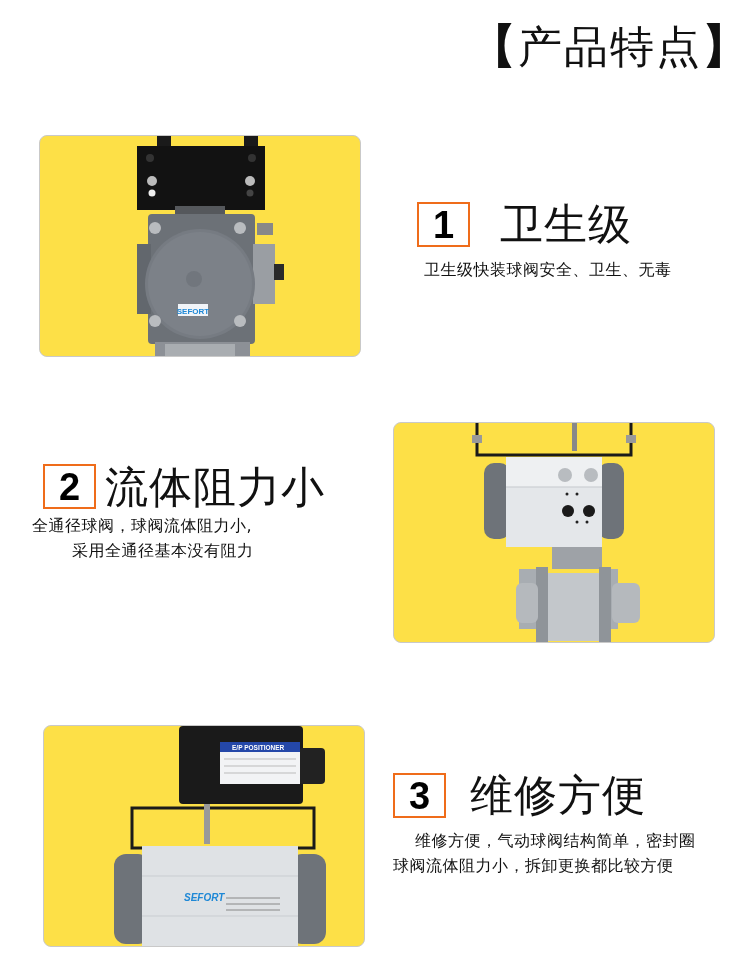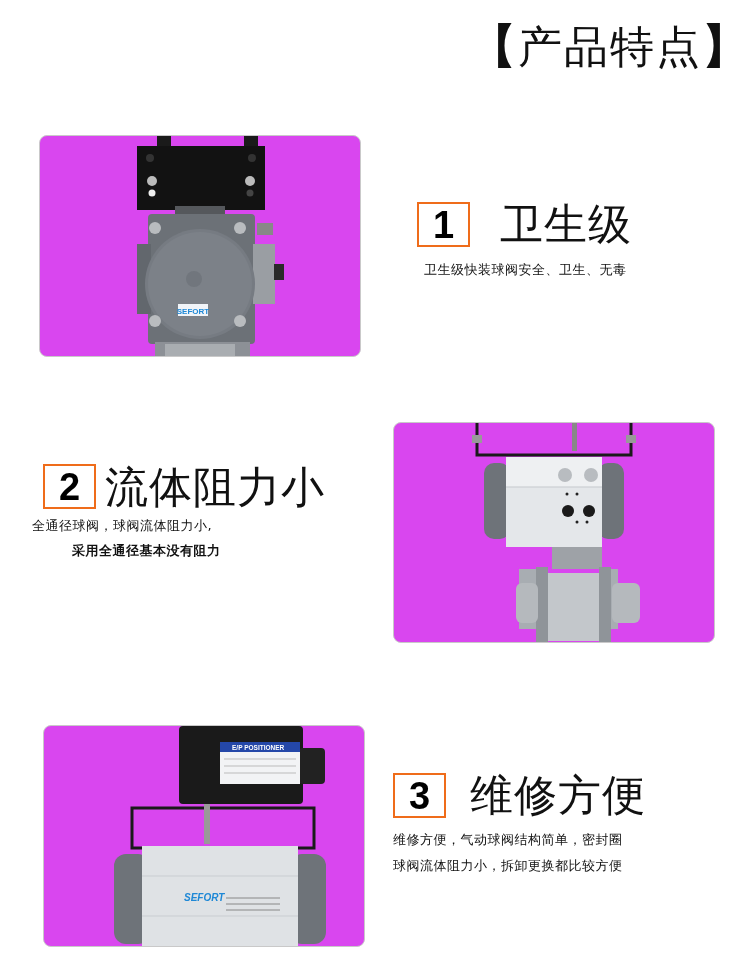--- a/index.html
+++ b/index.html
@@ -2,26 +2,26 @@
 <html><head>
 <meta charset="utf-8">
 <style>
   html, body { margin:0; padding:0; background:#ffffff; }
   body { width:750px; height:963px; position:relative; overflow:hidden;
          font-family:"DejaVu Sans","Liberation Sans",sans-serif; color:#111; }
   .abs { position:absolute; }
   .page-title { left:0; top:14px; width:750px; text-align:right;
                 font-size:44px; line-height:64px; letter-spacing:2px; color:#111; }
   .page-title .br { font-weight:bold; font-size:46px; }
-  .frame { border:1px solid #c9c9c9; border-radius:8px; background:#d946ef; overflow:hidden; }
+  .frame { border:1px solid #c9c9c9; border-radius:8px; background:#fde047; overflow:hidden; }
   .num-box { border:2px solid #ef6c1a; width:53px; height:45px; box-sizing:border-box;
              text-align:center; font-weight:bold; font-size:38px; line-height:42px; color:#000;
              font-family:"Liberation Sans","DejaVu Sans",sans-serif; }
   .feat-title { font-size:43px; line-height:44px; color:#111; letter-spacing:1px; }
-  .feat-desc { font-size:13px; line-height:24px; color:#111; letter-spacing:0.5px; white-space:nowrap; }
+  .feat-desc { font-size:16px; line-height:24px; color:#111; letter-spacing:0.5px; white-space:nowrap; }
   svg { display:block; }
 </style>
 </head>
 <body>
 
 <div class="abs page-title">
   <span class="br">【</span><span>产品特点</span><span class="br">】</span>
 </div>
 
 <div class="abs frame" style="left:39px; top:135px; width:320px; height:220px;">
@@ -59,21 +59,21 @@
   </svg>
 </div>
 
 <div class="abs num-box" style="left:417px; top:202px;">1</div>
 <div class="abs feat-title" style="left:500px; top:202px;">卫生级</div>
 <div class="abs feat-desc" style="left:424px; top:258px;">卫生级快装球阀安全、卫生、无毒</div>
 
 <div class="abs num-box" style="left:43px; top:464px;">2</div>
 <div class="abs feat-title" style="left:105px; top:465px;">流体阻力小</div>
 <div class="abs feat-desc" style="left:32px; top:514px;">全通径球阀，球阀流体阻力小,</div>
-<div class="abs feat-desc" style="left:72px; top:539px;font-weight:bold;">采用全通径基本没有阻力</div>
+<div class="abs feat-desc" style="left:72px; top:539px;">采用全通径基本没有阻力</div>
 
 <div class="abs frame" style="left:393px; top:422px; width:320px; height:219px;">
   <svg width="320" height="219" viewBox="0 0 320 219">
 
     <path d="M83 0 V32 H237 V0" stroke="#1a1a1a" stroke-width="3" fill="none"></path>
     <rect x="78" y="12" width="10" height="8" fill="#999"></rect>
       <rect x="232" y="12" width="10" height="8" fill="#999"></rect>
     <rect x="178" y="0" width="5" height="28" fill="#888"></rect>
 
     <rect x="90" y="40" width="26" height="76" rx="10" fill="#6e7379"></rect>
@@ -124,14 +124,14 @@
     <line x1="98" y1="190" x2="254" y2="190" stroke="#c9cdd1"></line>
     <text x="140" y="175" font-size="10" font-weight="bold" font-style="italic" fill="#1e88d6" font-family="Liberation Sans, sans-serif">SEFORT</text>
     <line x1="182" y1="172" x2="236" y2="172" stroke="#888"></line>
     <line x1="182" y1="178" x2="236" y2="178" stroke="#888"></line>
     <line x1="182" y1="184" x2="236" y2="184" stroke="#888"></line>
   </svg>
 </div>
 
 <div class="abs num-box" style="left:393px; top:773px;">3</div>
 <div class="abs feat-title" style="left:470px; top:773px;">维修方便</div>
-<div class="abs feat-desc" style="left:393px; top:829px;font-family:Liberation Mono, monospace;">维修方便，气动球阀结构简单，密封圈</div>
+<div class="abs feat-desc" style="left:415px; top:829px;">维修方便，气动球阀结构简单，密封圈</div>
 <div class="abs feat-desc" style="left:393px; top:854px;">球阀流体阻力小，拆卸更换都比较方便</div>
 
 </body></html>

